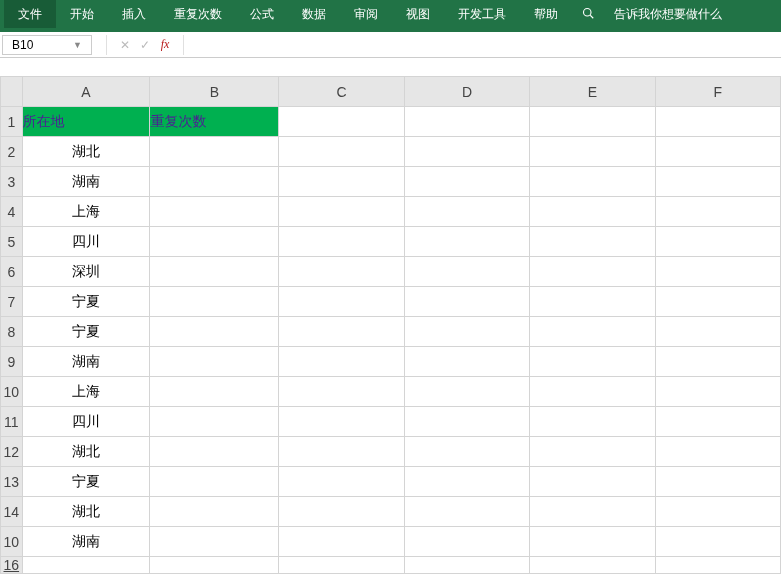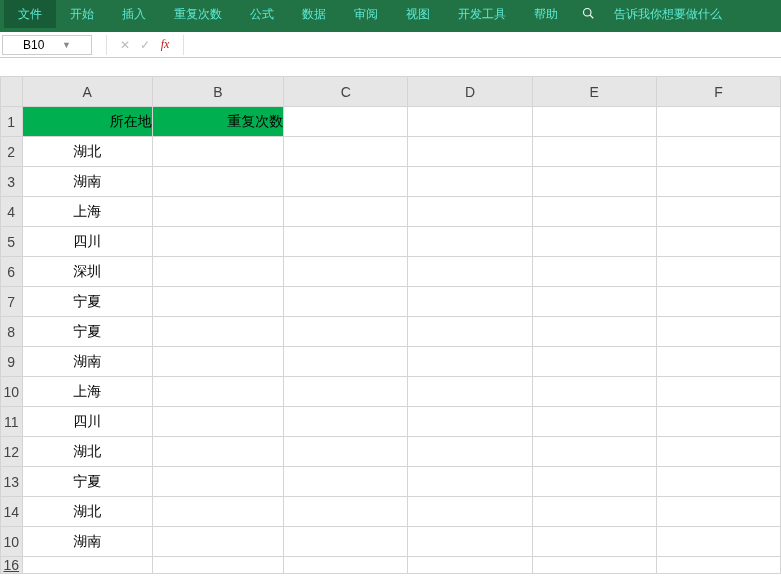--- a/index.html
+++ b/index.html
@@ -1,38 +1,38 @@
 <!DOCTYPE html>
 <html><head>
 <meta charset="utf-8">
 <style>
 * { margin: 0; padding: 0; box-sizing: border-box; font-family: "Microsoft YaHei", sans-serif; }
 body { background: #fff; width: 781px; height: 581px; overflow: hidden; }
-.ribbon { background: #217346; height: 28px; display: flex; align-items: center; padding: 0 4px; color: #5eead4; font-size: 12px; }
+.ribbon { background: #217346; height: 28px; display: flex; align-items: center; padding: 0 4px; color: #ffffff; font-size: 12px; }
 .ribbon .tab { padding: 0 14px; height: 28px; display: flex; align-items: center; cursor: pointer; }
 .ribbon .tab.file { background: #185c37; }
 .ribbon .search { display: flex; align-items: center; gap: 20px; padding: 0 10px; }
 .ribbon .search-icon svg { width: 12px; height: 12px; }
 .subbar { background: #217346; height: 4px; }
 .formula-bar { height: 26px; background: #fff; display: flex; align-items: center; border-bottom: 1px solid #ccc; font-size: 12px; }
-.namebox { width: 90px; height: 20px; border: 1px solid #ccc; margin: 0 6px 0 2px; display: flex; align-items: center; padding: 0 20px; background: #fff; gap: 12px; }
+.namebox { width: 90px; height: 20px; border: 1px solid #ccc; margin: 0 6px 0 2px; display: flex; align-items: center; padding: 0 9px; background: #fff; gap: 12px; }
 .namebox .dd { margin-left: auto; color: #888; font-size: 9px; }
 .fbar-sep { width: 1px; height: 20px; background: #e0e0e0; margin: 0 8px; }
 .fbar-btn { width: 20px; height: 20px; display: flex; align-items: center; justify-content: center; color: #bbb; }
 .fbar-btn.fx { color: #b91c1c; font-style: italic; font-family: serif; }
 .sheet-area { position: relative; height: calc(581px - 28px - 4px - 26px); overflow: hidden; margin-top: 18px; }
 .grid { border-collapse: collapse; table-layout: fixed; }
 .grid td, .grid th { border: 1px solid #d4d4d4; font-size: 14px; height: 30px; overflow: hidden; white-space: nowrap; }
 .corner { width: 22px; height: 20px; background: #e6e6e6; border: 1px solid #ccc; }
 .colhdr { background: #e6e6e6; text-align: center; font-weight: normal; color: #444; height: 20px; font-size: 13px; }
 .rowhdr { width: 22px; background: #e6e6e6; text-align: center; font-weight: normal; color: #444; font-size: 12px; }
 .colA { width: 135px; }
 .colB { width: 135px; }
 .colO { width: 135px; }
-.hdr-cell { background: #00b050; color: #000000; text-align: right; font-size: 18px; padding-left: 37px; }
+.hdr-cell { background: #00b050; color: #4c1d95; text-align: left; font-size: 18px; }
 .data-cell { text-align: center; font-size: 18px; background: #fff; }
 .row-last td, .row-last th { height: 14px; text-decoration: underline; }
 </style>
 </head>
 <body>
 
 <div class="ribbon">
   <div class="tab file">文件</div>
   <div class="tab">开始</div>
   <div class="tab">插入</div>

